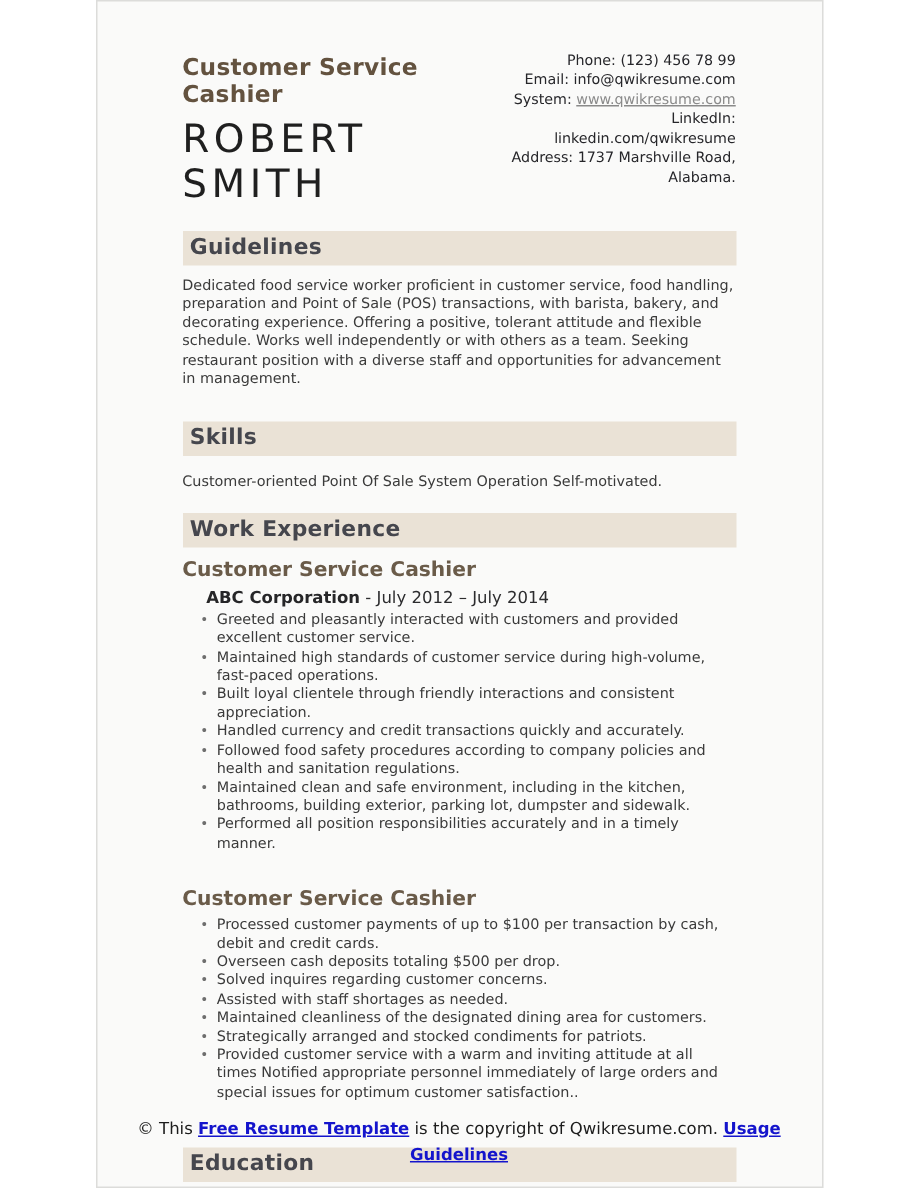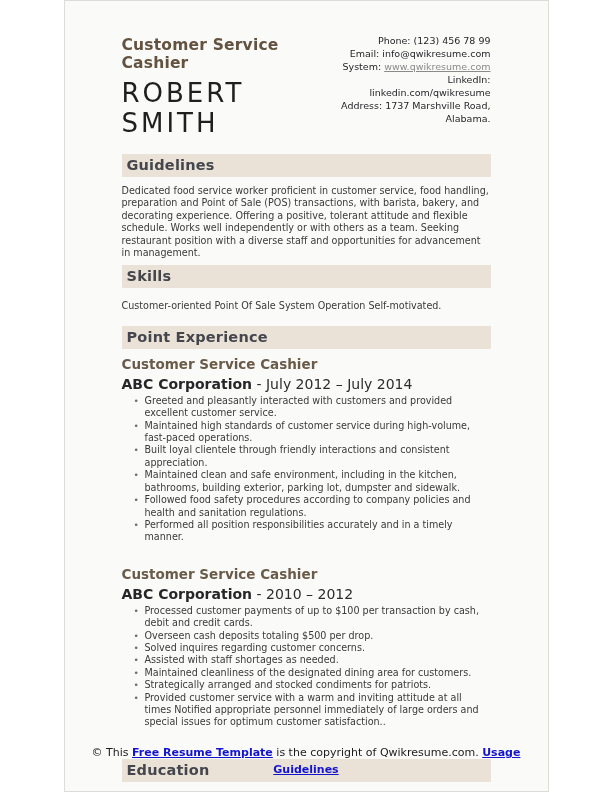--- a/index.html
+++ b/index.html
@@ -55,35 +55,35 @@
     font-size: 14.5px;
     font-weight: bold;
     padding: 3px 5px 4px 5px;
     margin: 0;
     letter-spacing: 0.2px;
   }
 
   .body-text {
     font-size: 9.6px;
     line-height: 12.4px;
-    margin: 8px 0 6px 0;
+    margin: 8px 0 22px 0;
     color: var(--body-text, #3a3a3a);
   }
   .skills-text { margin: 12px 0 13px 0; }
 
   
   .job { margin-top: 7px; }
   .job + .job { margin-top: 22px; }
   .job-title {
     font-size: 13.5px;
     font-weight: bold;
     color: var(--job-title-brown, #6a5b49);
     margin: 0 0 4px 0;
   }
-  .company-line { font-size: 14px; margin: 0 0 3px 0; color: #2c2c2e; }
+  .company-line { font-size: 11px; margin: 0 0 3px 16px; color: #2c2c2e; }
   .company-name { font-weight: bold; color: #262628; }
   .bullets { list-style: none; margin: 0; padding: 0; }
   .bullets li {
     position: relative;
     padding-left: 23px;
     font-size: 9.6px;
     line-height: 12.4px;
     color: var(--body-text, #3a3a3a);
   }
   .bullets li::before {
@@ -134,38 +134,38 @@
       <div>Address: 1737 Marshville Road, Alabama.</div>
     </div>
   </div>
 
   <h2 class="section-bar">Guidelines</h2>
   <p class="body-text">Dedicated food service worker proficient in customer service, food handling, preparation and Point of Sale (POS) transactions, with barista, bakery, and decorating experience. Offering a positive, tolerant attitude and flexible schedule. Works well independently or with others as a team. Seeking restaurant position with a diverse staff and opportunities for advancement in management.</p>
 
   <h2 class="section-bar">Skills</h2>
   <p class="body-text skills-text">Customer-oriented Point Of Sale System Operation Self-motivated.</p>
 
-  <h2 class="section-bar">Point Experience</h2>
+  <h2 class="section-bar">Work Experience</h2>
 
   <div class="job">
     <div class="job-title">Customer Service Cashier</div>
     <div class="company-line"><span class="company-name">ABC Corporation</span><span> - July 2012 – July 2014</span></div>
     <ul class="bullets">
       <li>Greeted and pleasantly interacted with customers and provided excellent customer service.</li>
       <li>Maintained high standards of customer service during high-volume, fast-paced operations.</li>
       <li>Built loyal clientele through friendly interactions and consistent appreciation.</li>
+      <li>Handled currency and credit transactions quickly and accurately.</li>
+      <li>Followed food safety procedures according to company policies and health and sanitation regulations.</li>
       <li>Maintained clean and safe environment, including in the kitchen, bathrooms, building exterior, parking lot, dumpster and sidewalk.</li>
-      <li>Followed food safety procedures according to company policies and health and sanitation regulations.</li>
       <li>Performed all position responsibilities accurately and in a timely manner.</li>
     </ul>
   </div>
 
   <div class="job">
     <div class="job-title">Customer Service Cashier</div>
-    <div class="company-line"><span class="company-name">ABC Corporation</span><span> - 2010 – 2012</span></div>
     <ul class="bullets">
       <li>Processed customer payments of up to $100 per transaction by cash, debit and credit cards.</li>
       <li>Overseen cash deposits totaling $500 per drop.</li>
       <li>Solved inquires regarding customer concerns.</li>
       <li>Assisted with staff shortages as needed.</li>
       <li>Maintained cleanliness of the designated dining area for customers.</li>
       <li>Strategically arranged and stocked condiments for patriots.</li>
       <li>Provided customer service with a warm and inviting attitude at all times Notified appropriate personnel immediately of large orders and special issues for optimum customer satisfaction..</li>
     </ul>
   </div>

